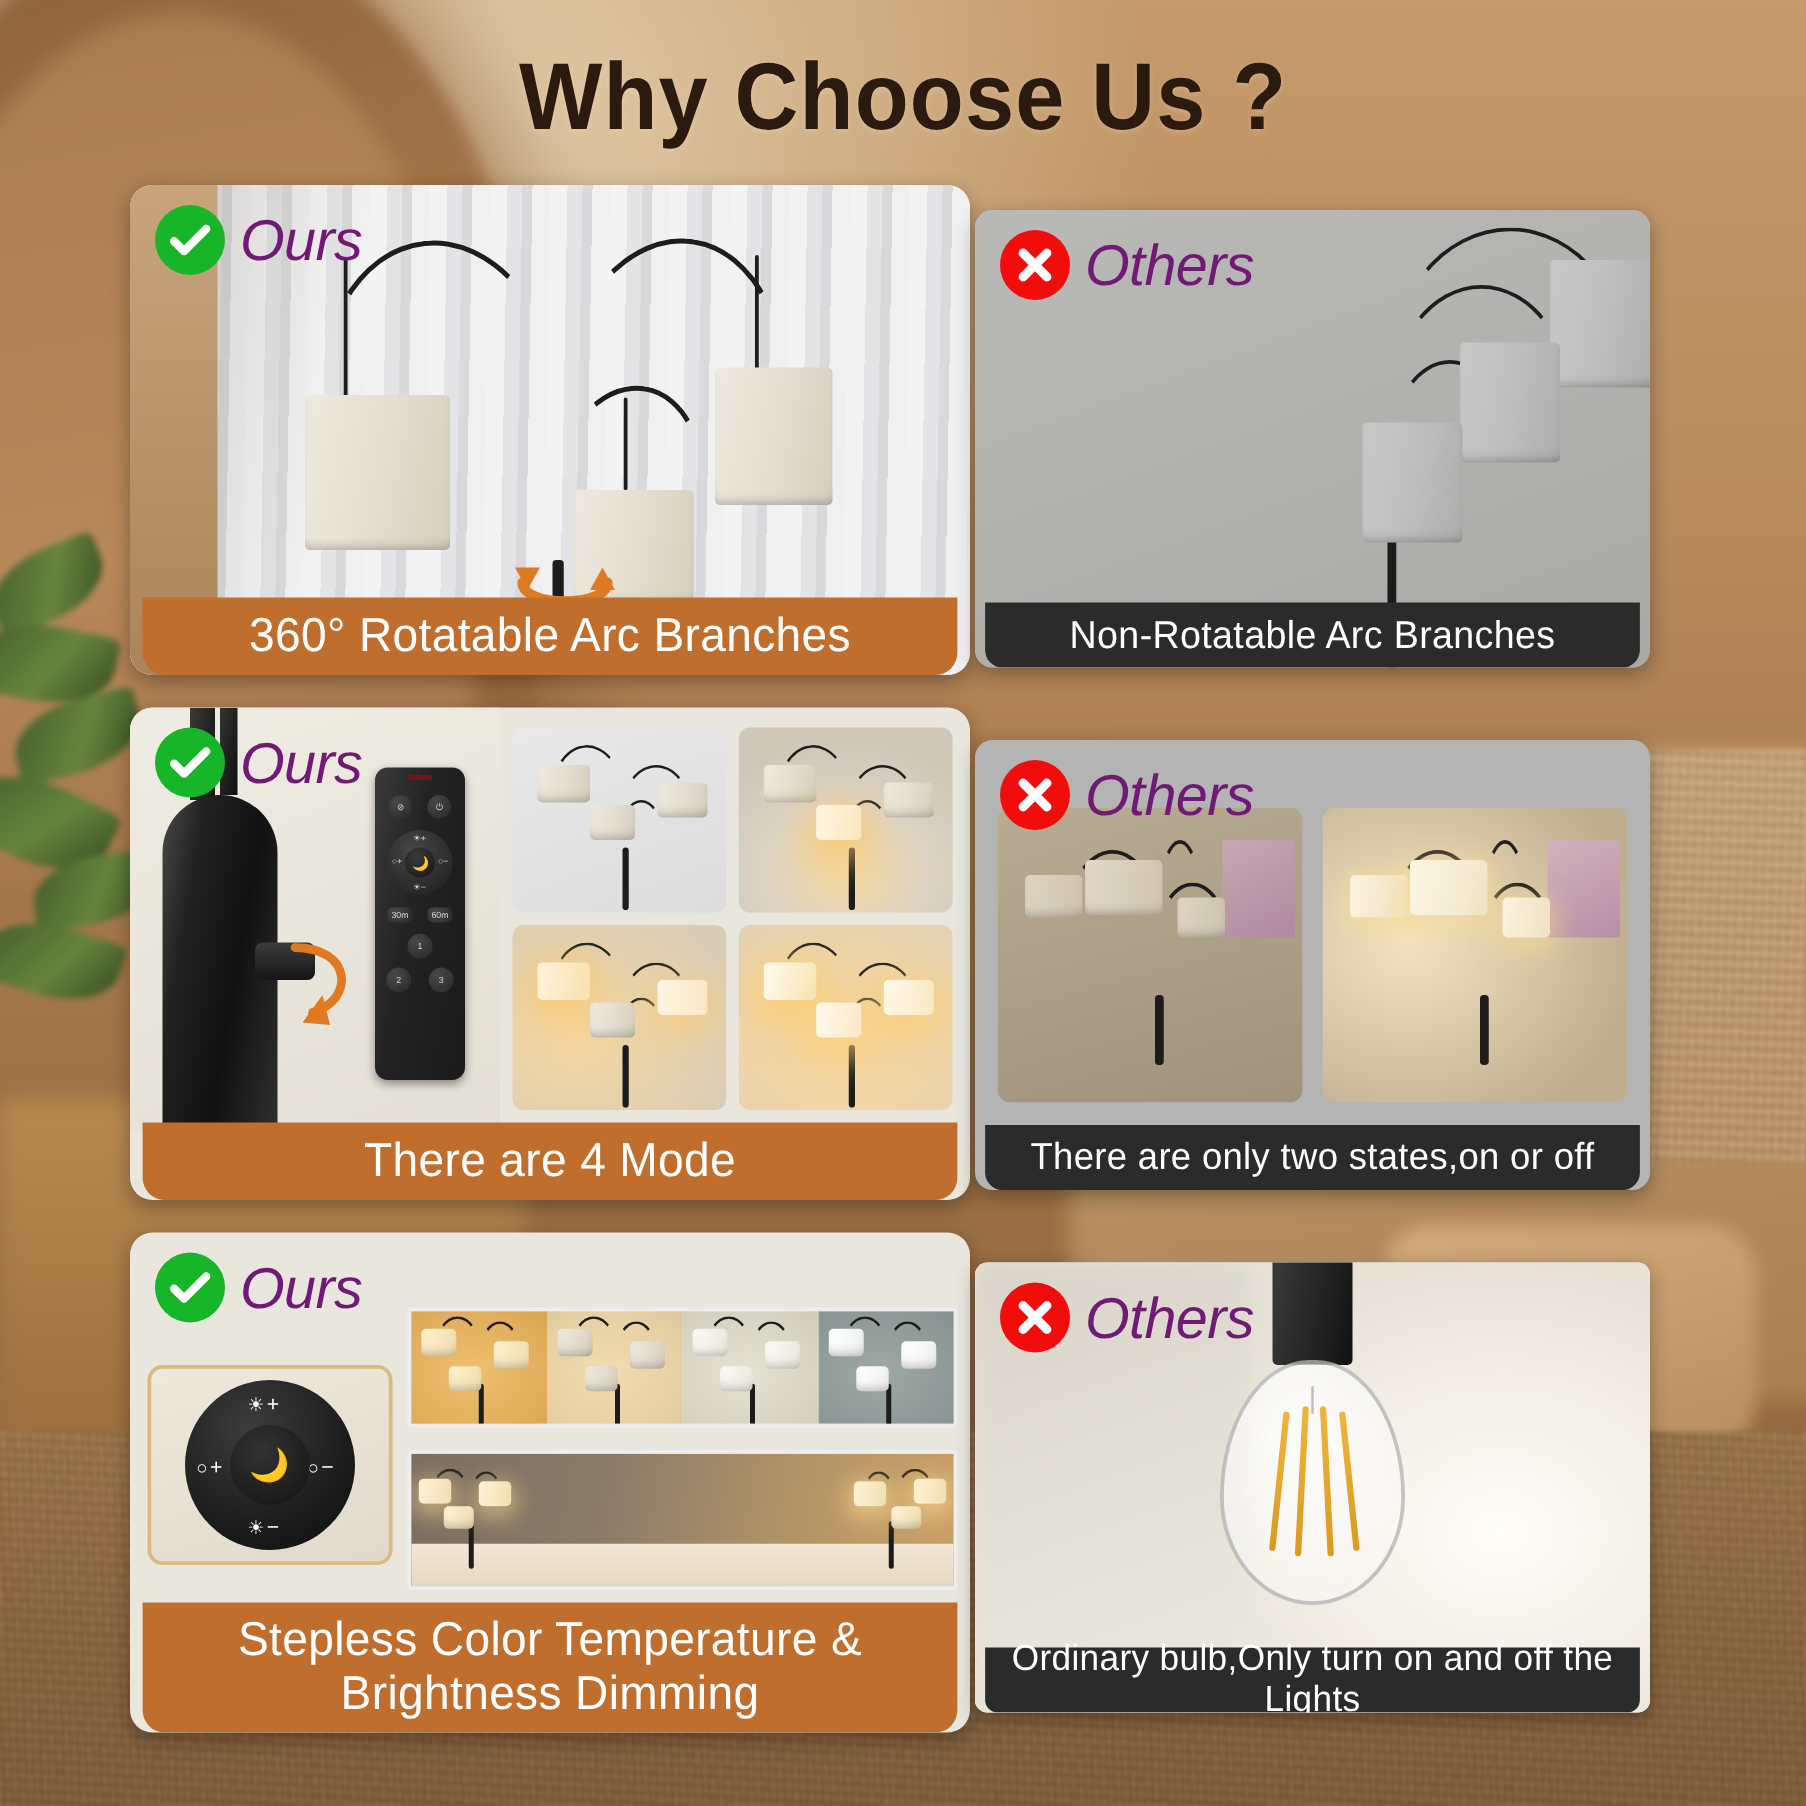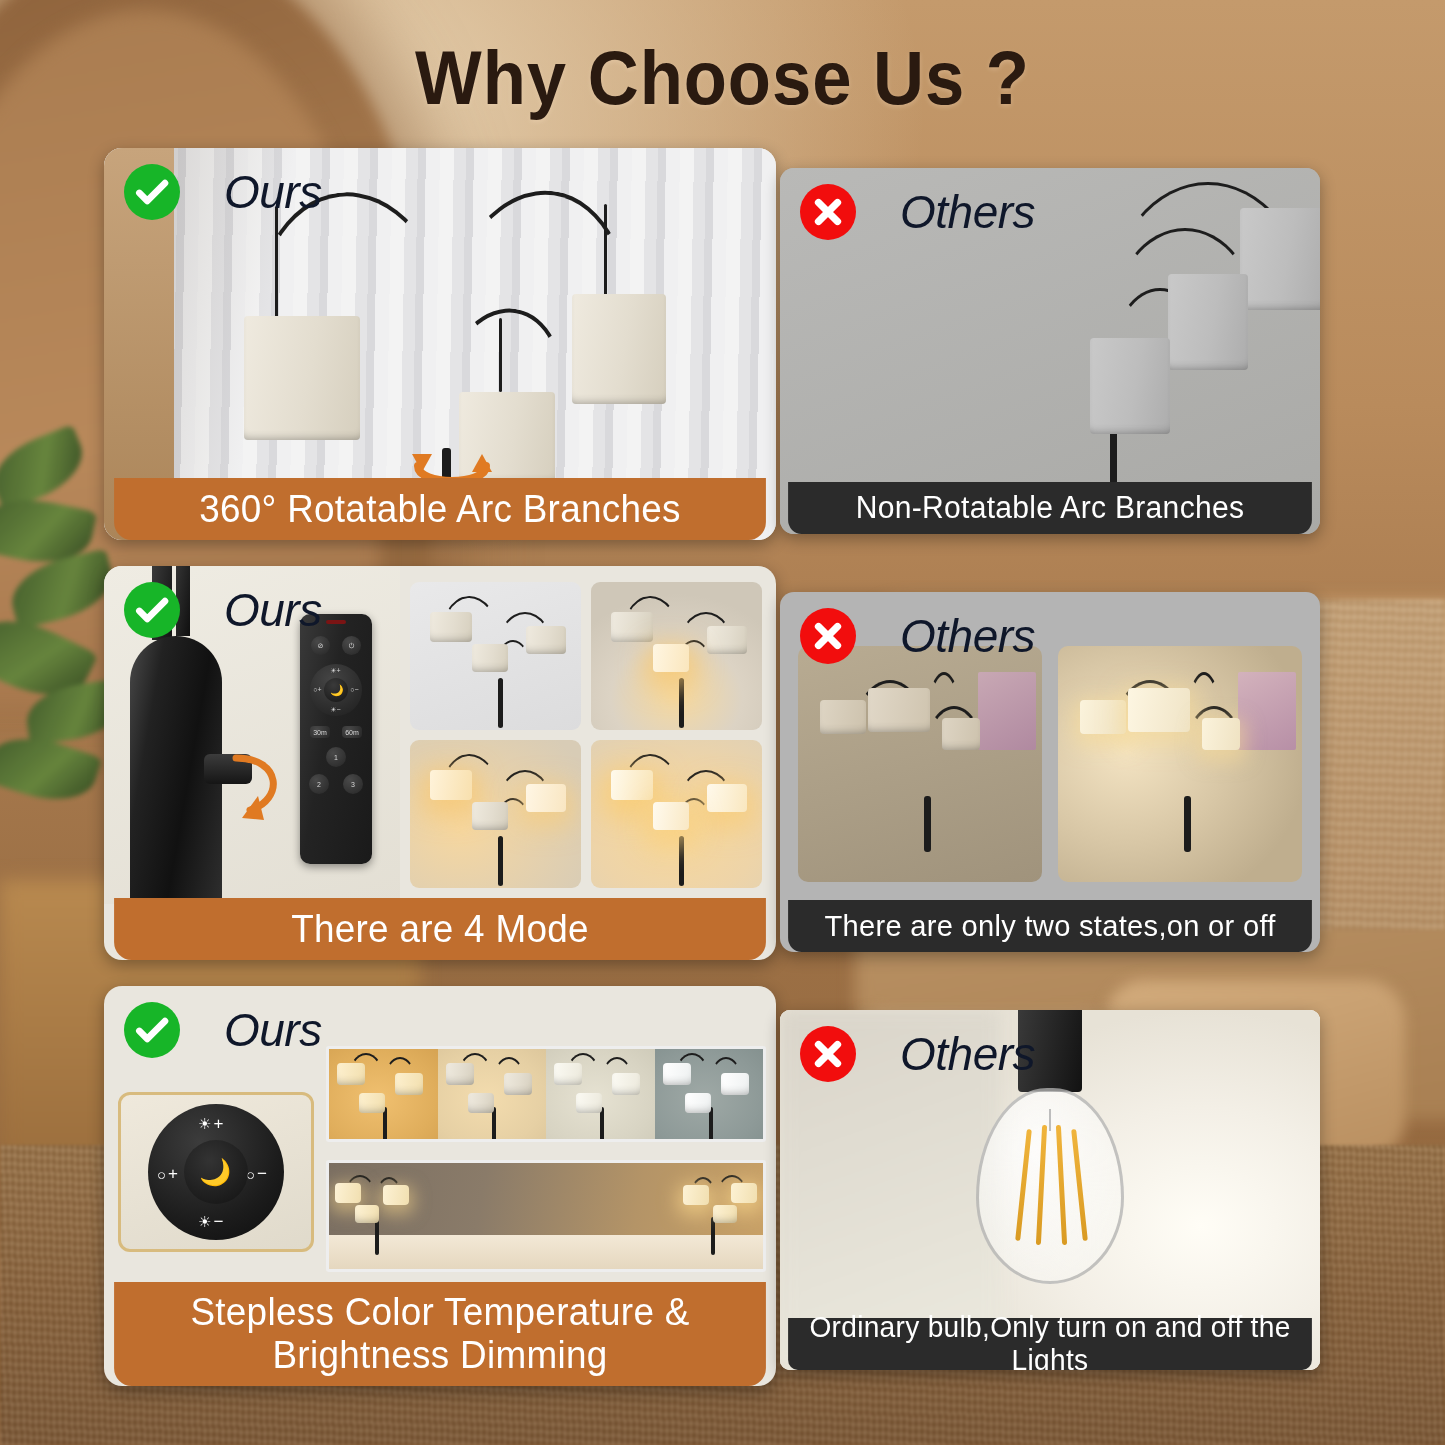--- a/index.html
+++ b/index.html
@@ -109,21 +109,21 @@
   .badge {
     width:56px; height:56px; border-radius:50%;
     display:flex; align-items:center; justify-content:center;
     flex:0 0 auto;
   }
   .badge.green { background:#17b528; }
   .badge.red   { background:#f20d0d; }
   .badge svg { width:38px; height:38px; }
   .badge-label {
     font-size:46px; font-style:italic; font-weight:500;
-    color:#0f172a; line-height:1; letter-spacing:-.5px;margin-left:32px;
+    color:#701a75; line-height:1; letter-spacing:-.5px;
   }
 
   
   .cap {
     position:absolute; left:0; width:100%;
     display:flex; align-items:center; justify-content:center;
     text-align:center; color:#fff;
     font-size:38px; letter-spacing:.3px;
     transform:scaleX(.97);
   }

